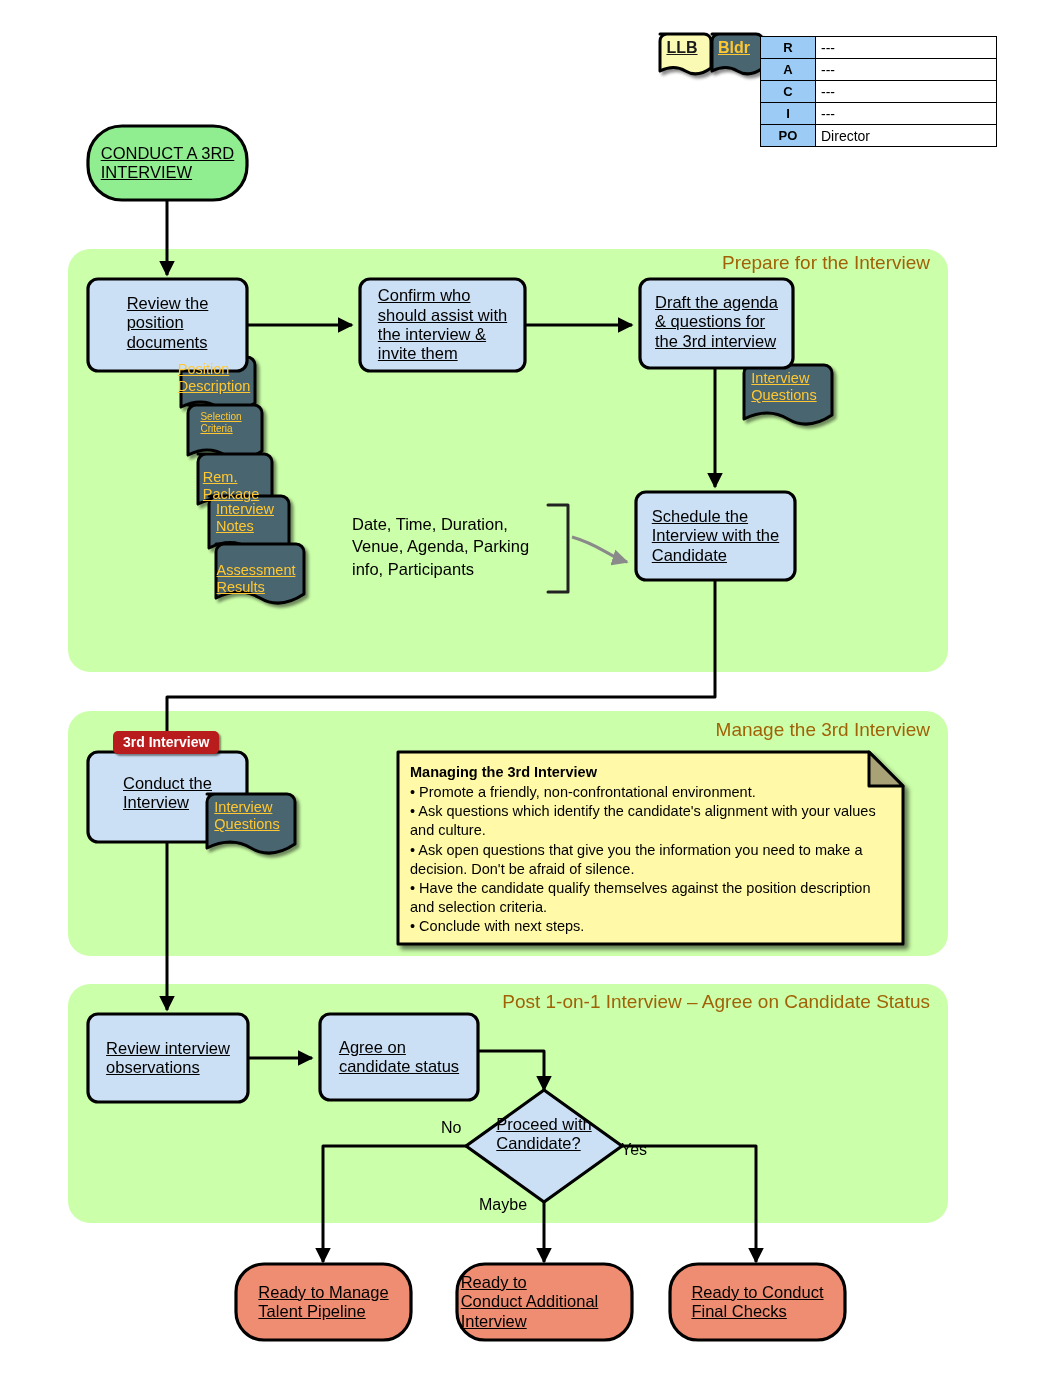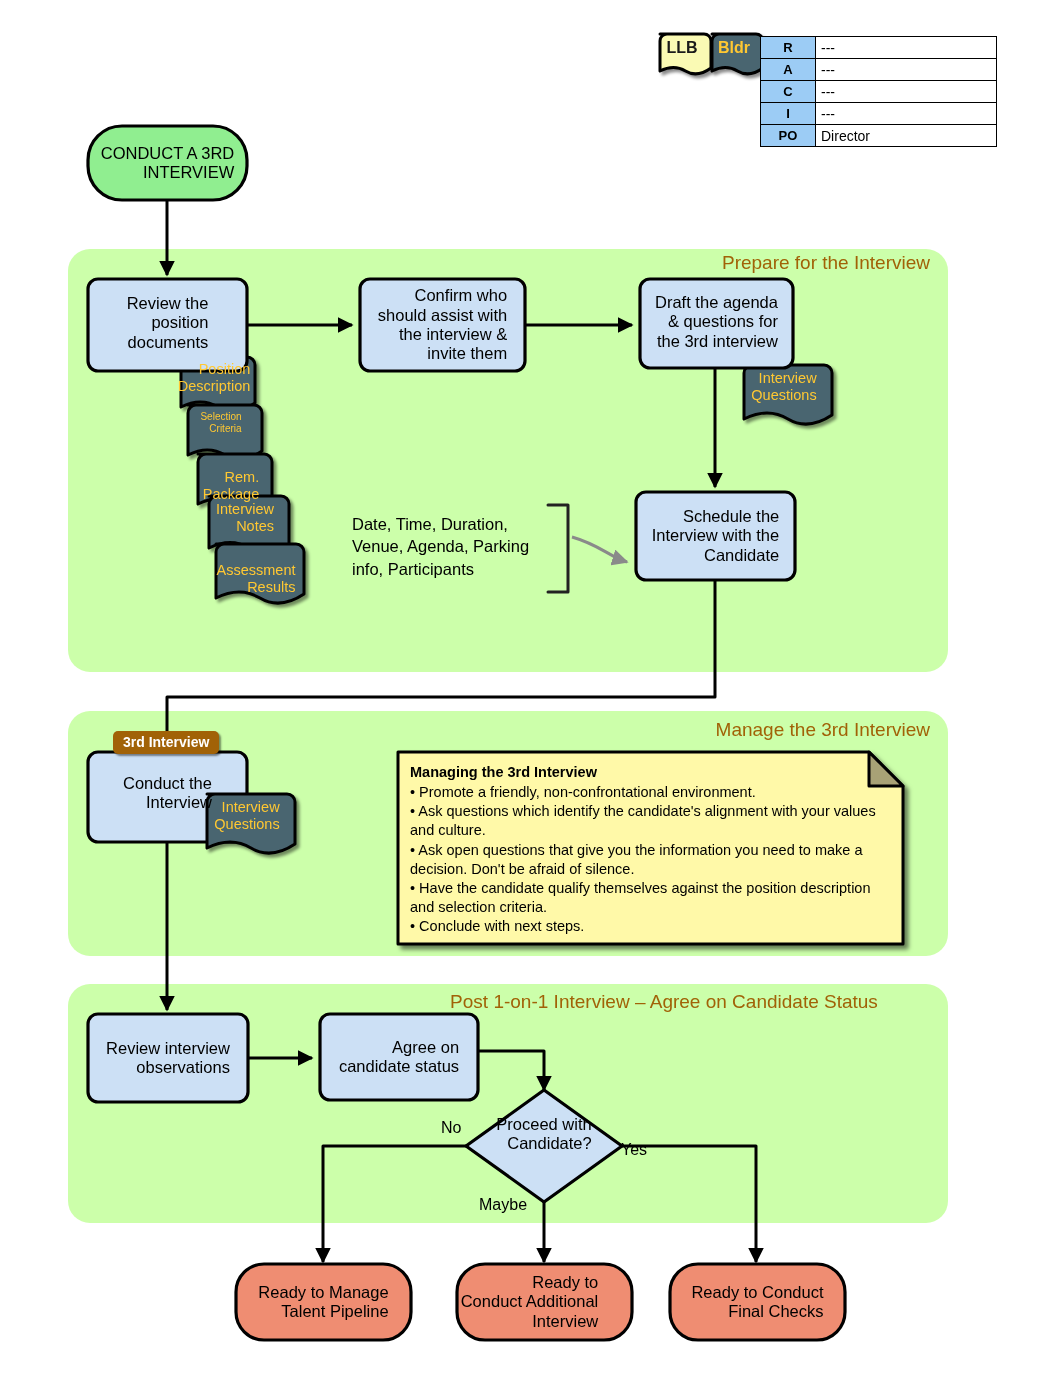--- a/index.html
+++ b/index.html
@@ -53,39 +53,40 @@
     text-align: left;
     font-size: 14px;
   }
 
   
   .nodetext {
     position: absolute;
     display: flex;
     align-items: center;
     justify-content: center;
-    text-align: right;
+    text-align: left;
     box-sizing: border-box;
     pointer-events: none;
     line-height: 1.18;
     color: #000;
+    text-decoration: underline;
   }
 
   .panel-title {
     position: absolute;
     font-weight: normal;
     font-size: 19px;
     color: #a16207;
     white-space: nowrap;
     text-align: right;
   }
 
   .badge {
     position: absolute;
-    background: #a16207;
+    background: #b91c1c;
     color: #ffffff;
     font-weight: bold;
     font-size: 14px;
     border-radius: 5px;
     padding: 3px 10px 4px 10px;
     white-space: nowrap;
     box-shadow: 2px 2px 2px rgba(0,0,0,0.45);
     z-index: 40;
   }
 
@@ -241,21 +242,21 @@
       </tr>
       <tr>
         <td class="key">PO</td>
         <td class="val">Director</td>
       </tr>
     </tbody>
   </table>
 
   <div class="panel-title" style="left:548px; top:252px; width:382px;">Prepare for the Interview</div>
   <div class="panel-title" style="left:548px; top:719px; width:382px;">Manage the 3rd Interview</div>
-  <div class="panel-title" style="left:398px; top:991px; width:532px;text-align:center;">Post 1-on-1 Interview – Agree on Candidate Status</div>
+  <div class="panel-title" style="left:398px; top:991px; width:532px;">Post 1-on-1 Interview – Agree on Candidate Status</div>
 
   <div class="nodetext" style="left:88px; top:126px; width:159px; height:74px; font-size:16.5px; white-space:pre-line;">CONDUCT A 3RD
 INTERVIEW</div>
 
   <div class="nodetext" style="left:88px; top:279px; width:159px; height:88px; font-size:16.5px; white-space:pre-line;">Review the
 position
 documents</div>
   <div class="nodetext" style="left:360px; top:279px; width:165px; height:92px; font-size:16.5px; white-space:pre-line;">Confirm who
 should assist with
 the interview &amp;

